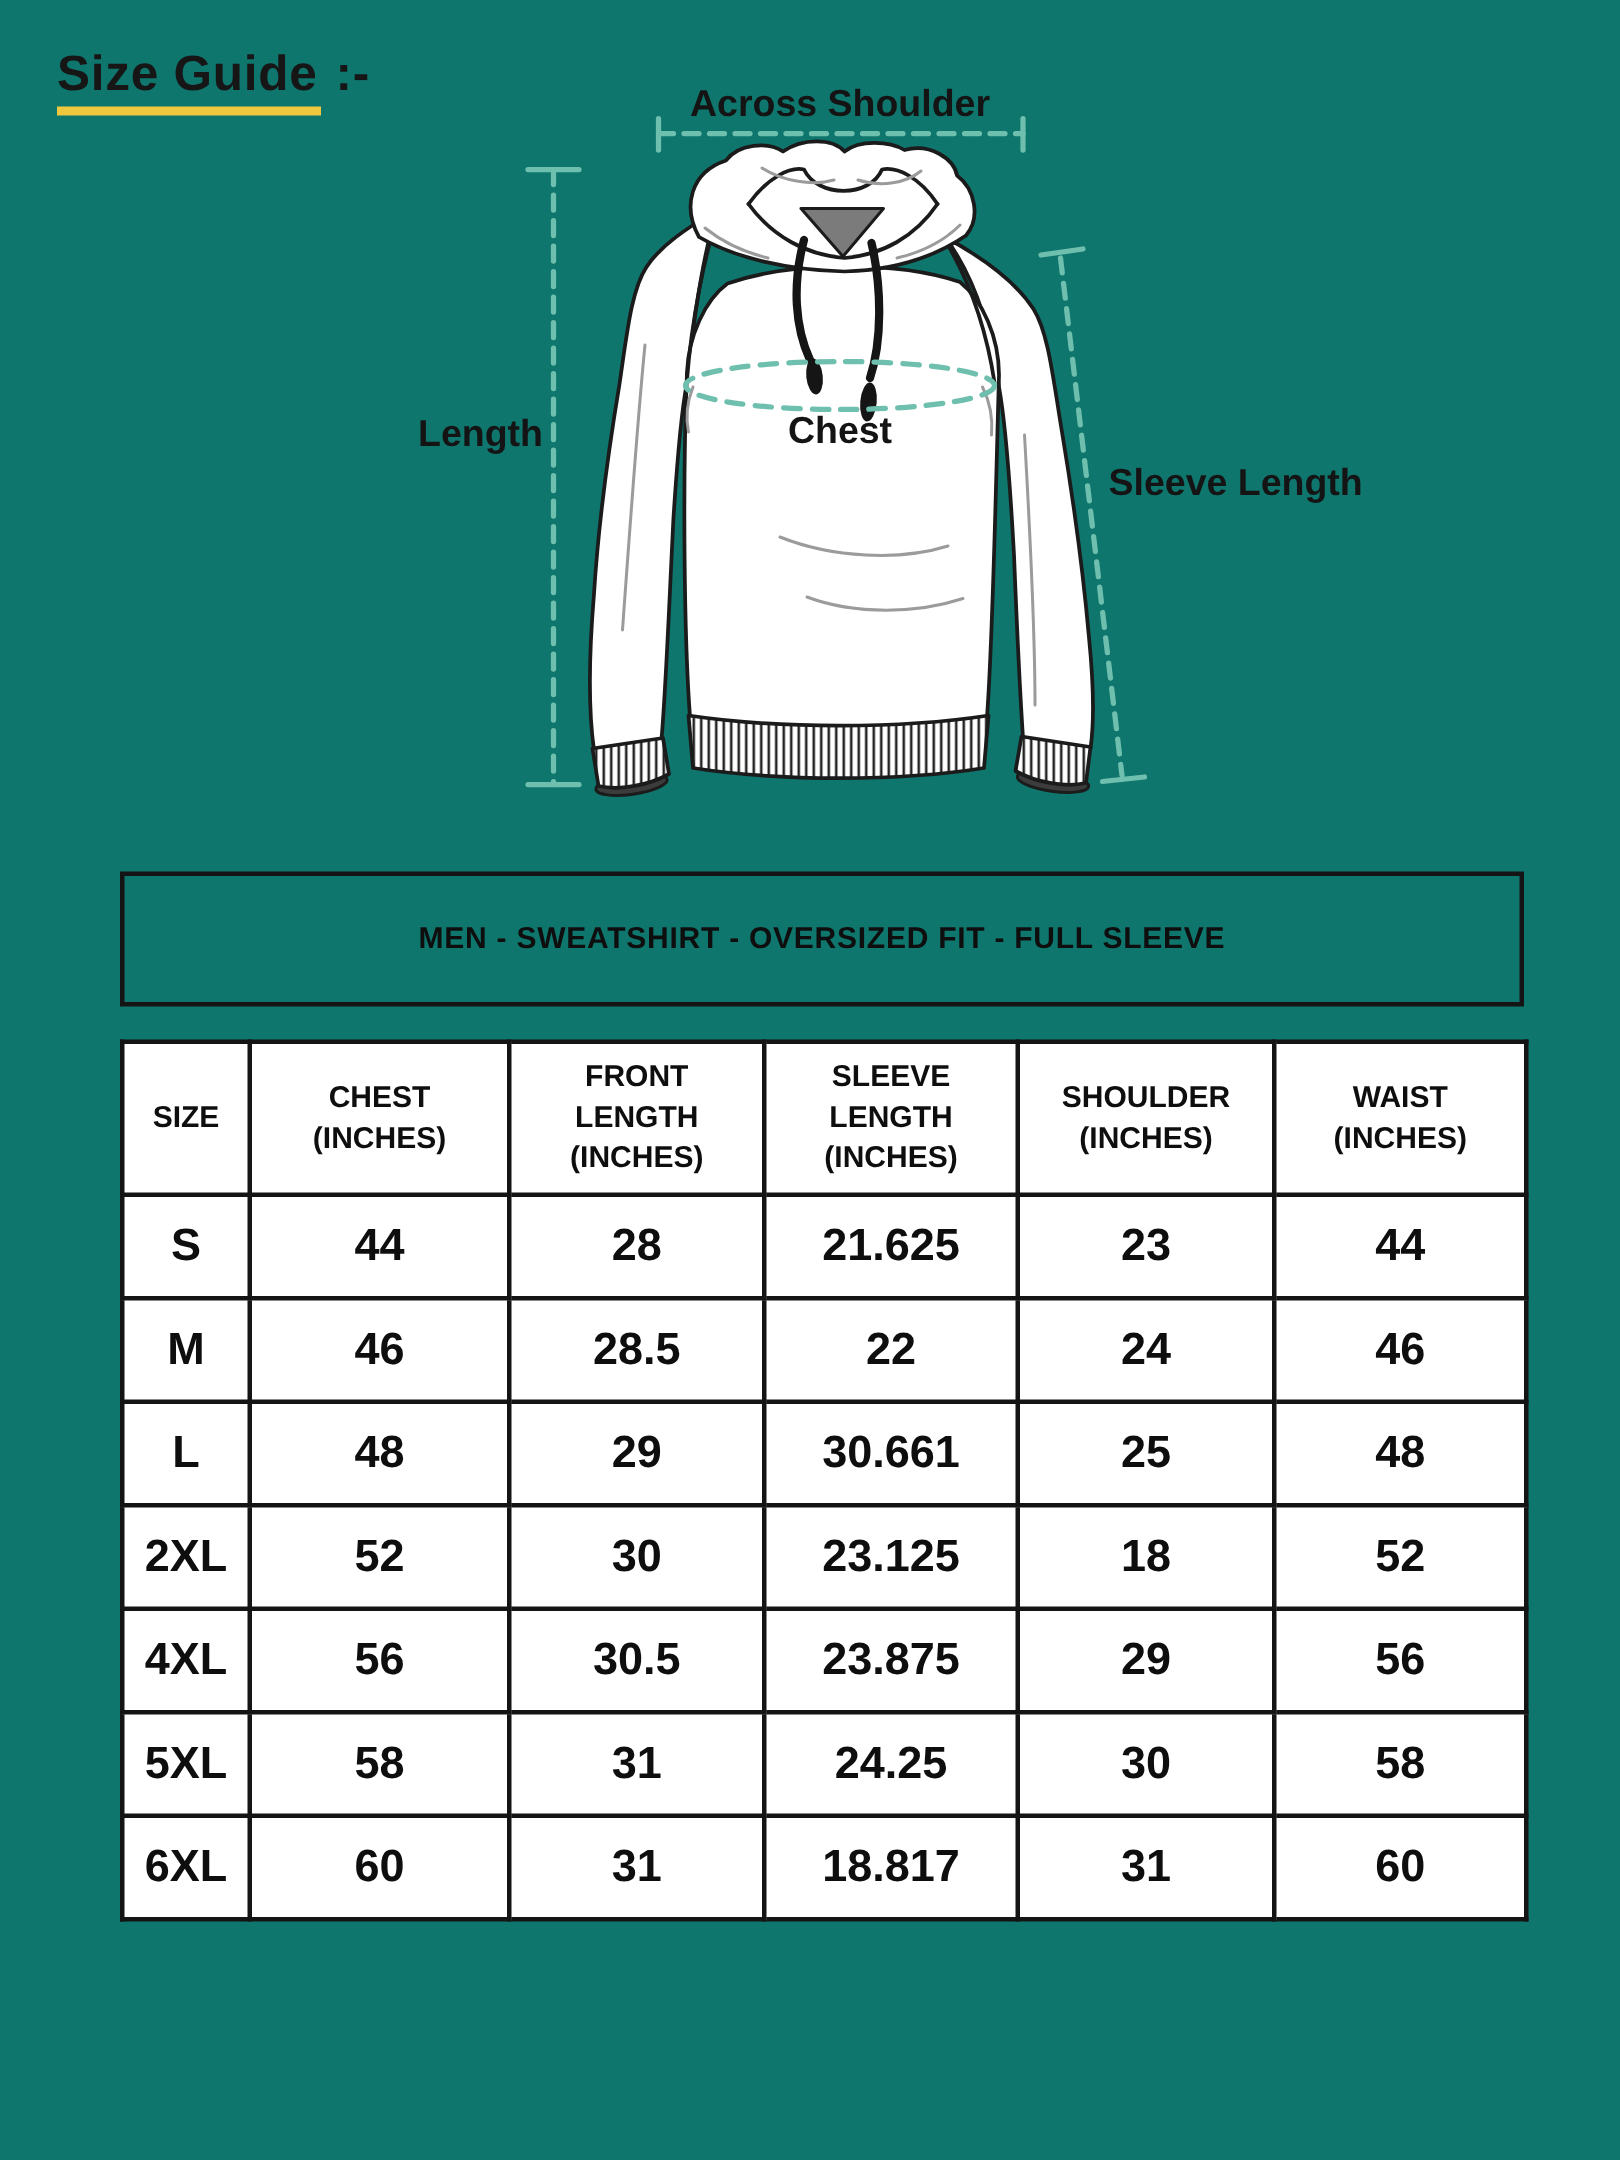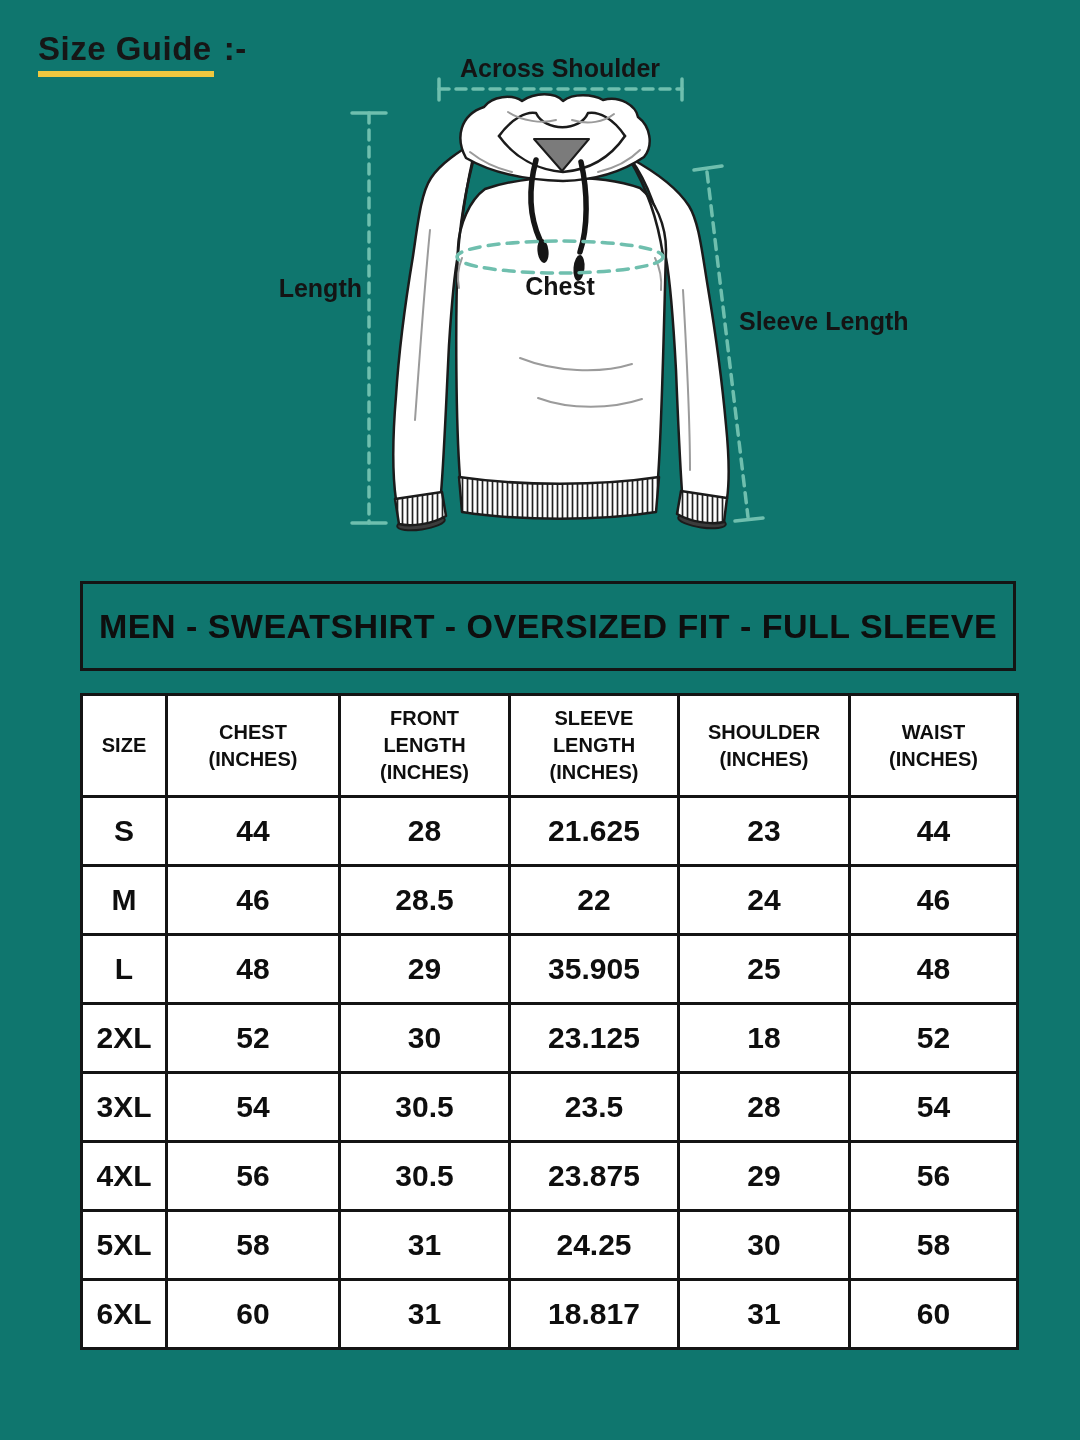--- a/index.html
+++ b/index.html
@@ -16,21 +16,21 @@
   .title .suffix{margin-left:10px;}
   
   .diagram{position:absolute;left:0;top:0;width:1080px;height:575px;}
   .measure-label{
     font-family:"Liberation Sans",sans-serif;font-size:25px;font-weight:bold;fill:#141414;
   }
   
   .banner{
     position:absolute;left:80px;top:581px;width:936px;height:90px;box-sizing:border-box;
     border:3px solid #141414;display:flex;align-items:center;justify-content:center;
-    font-size:34px;font-weight:bold;letter-spacing:0.5px;text-align:center;color:#0e0e0e;
+    font-size:20px;font-weight:bold;letter-spacing:0.5px;text-align:center;color:#0e0e0e;
   }
   
   .size-table{
     position:absolute;left:80px;top:693px;width:936px;
     border-collapse:collapse;table-layout:fixed;
   }
   .size-table th,.size-table td{
     border:3px solid #141414;text-align:center;vertical-align:middle;
     background:#ffffff;color:#0e0e0e;
   }
@@ -154,41 +154,33 @@
         <td>46</td>
         <td>28.5</td>
         <td>22</td>
         <td>24</td>
         <td>46</td>
       </tr>
       <tr>
         <td>L</td>
         <td>48</td>
         <td>29</td>
-        <td>35.905</td>
+        <td>30.661</td>
         <td>25</td>
         <td>48</td>
       </tr>
       <tr>
         <td>2XL</td>
         <td>52</td>
         <td>30</td>
         <td>23.125</td>
         <td>18</td>
         <td>52</td>
       </tr>
       <tr>
-        <td>3XL</td>
-        <td>54</td>
-        <td>30.5</td>
-        <td>23.5</td>
-        <td>28</td>
-        <td>54</td>
-      </tr>
-      <tr>
         <td>4XL</td>
         <td>56</td>
         <td>30.5</td>
         <td>23.875</td>
         <td>29</td>
         <td>56</td>
       </tr>
       <tr>
         <td>5XL</td>
         <td>58</td>

